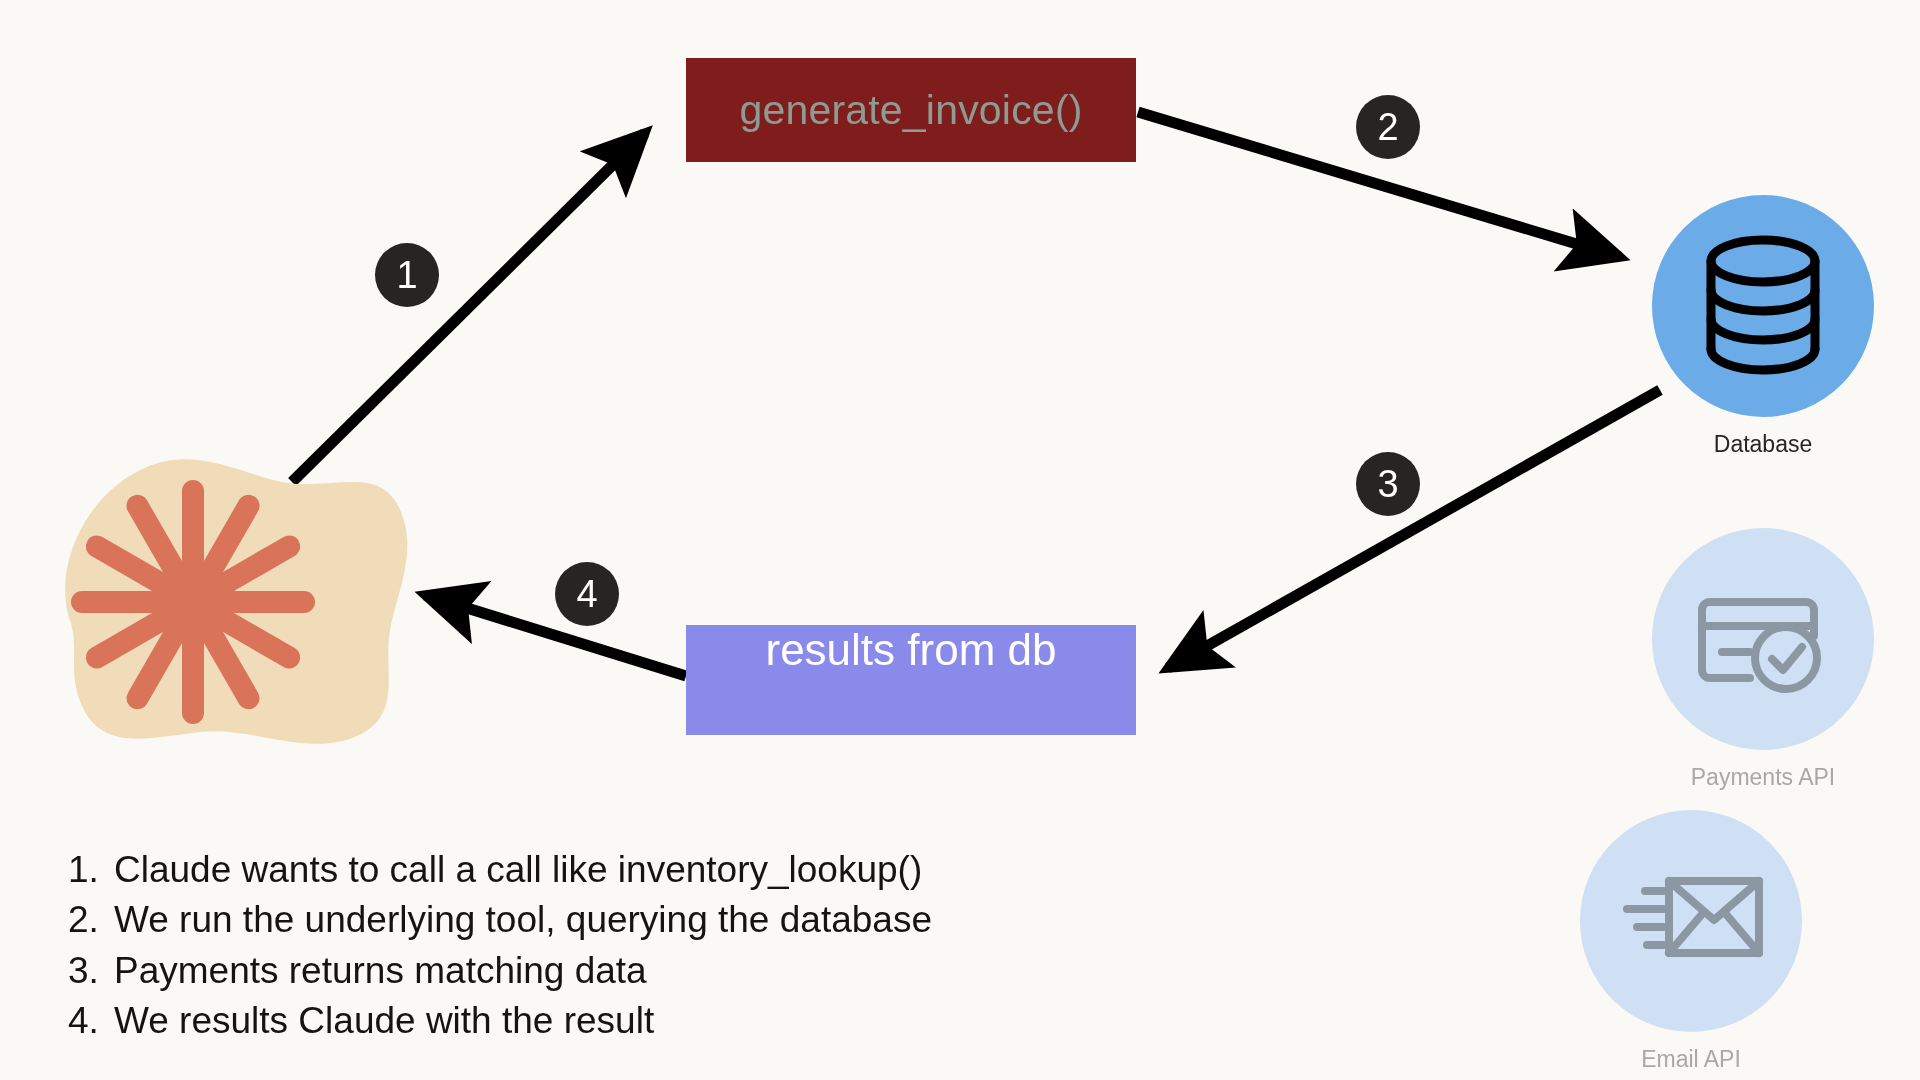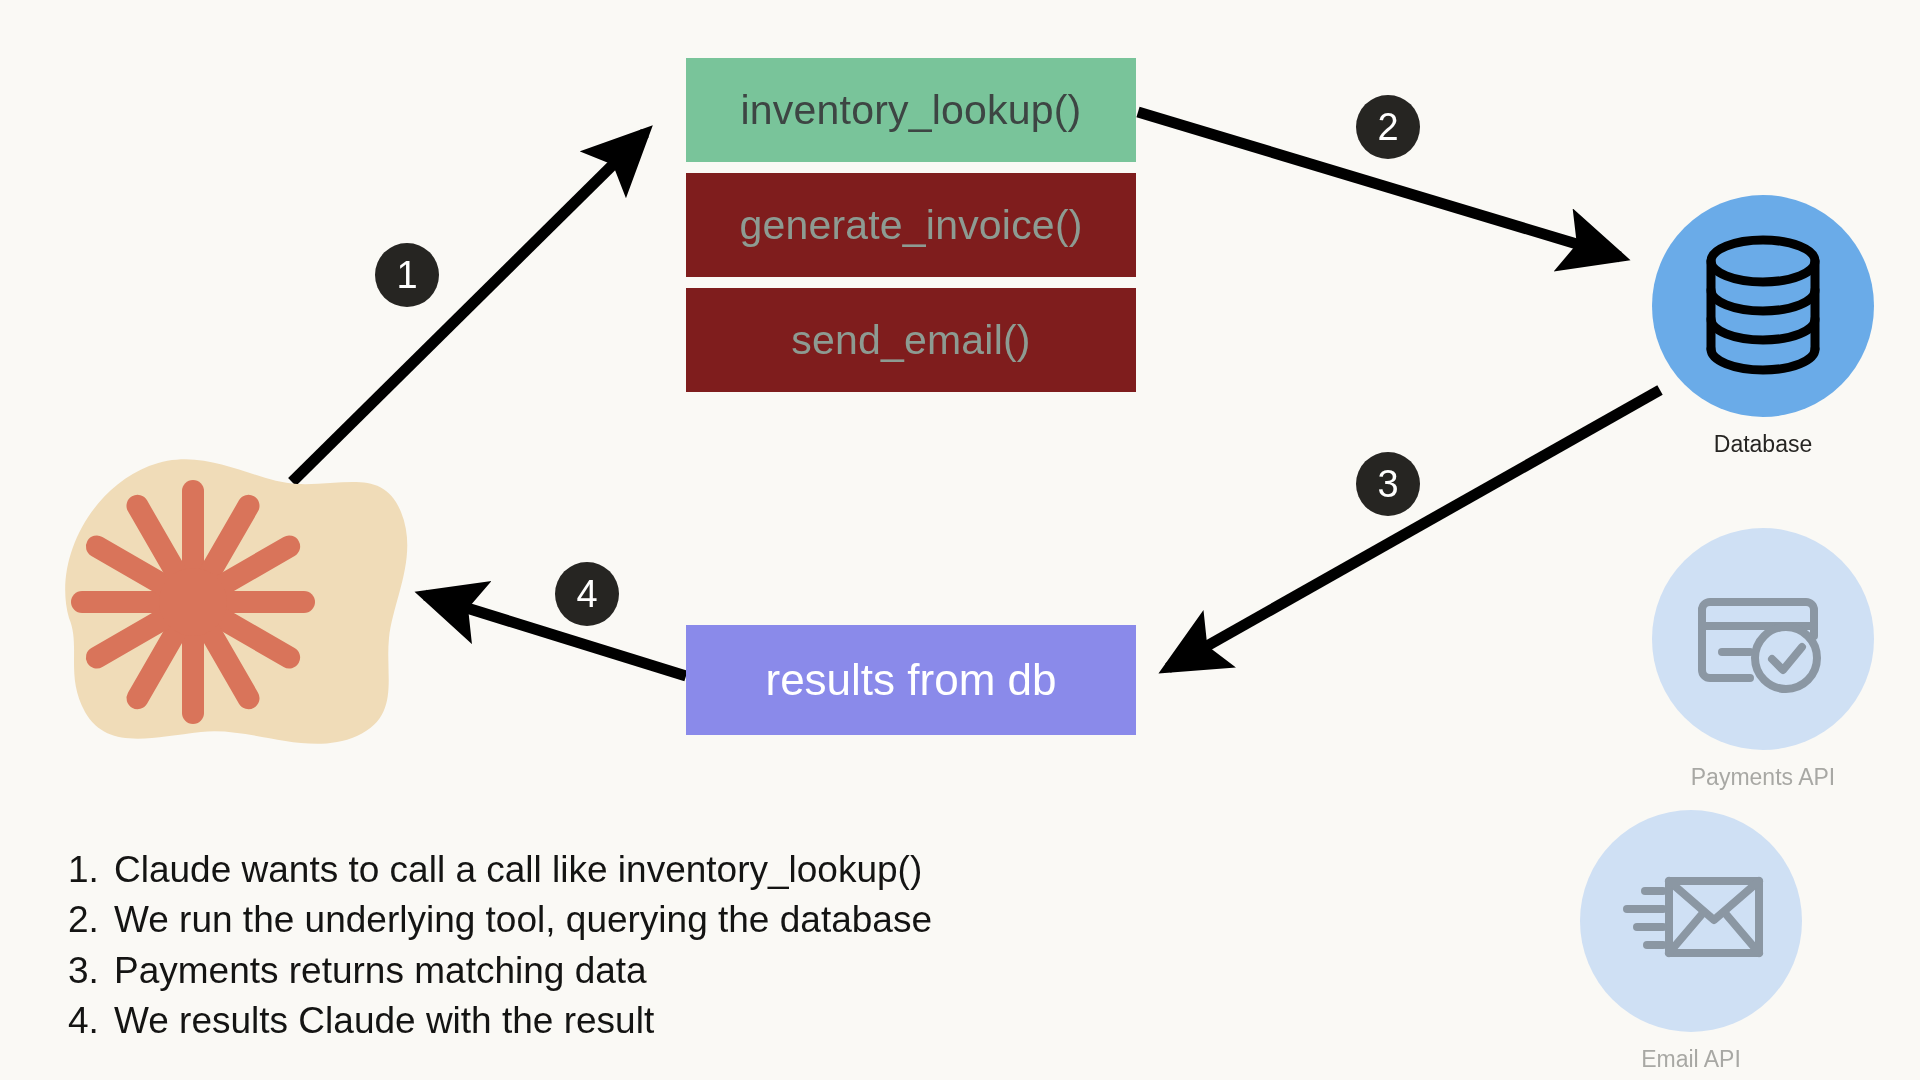--- a/index.html
+++ b/index.html
@@ -64,21 +64,21 @@
   
   .results-box {
     position: absolute;
     left: 686px;
     top: 625px;
     width: 450px;
     height: 110px;
     background: #8a8aea;
     color: #ffffff;
     display: flex;
-    align-items: center;
+    align-items: flex-start;
     justify-content: center;
     font-size: 44px;
     box-sizing: border-box;
   }
 
   
   .step-badge {
     position: absolute;
     width: 64px;
     height: 64px;
@@ -189,28 +189,22 @@
           <rect x="-11" y="-122" width="22" height="124" rx="11" transform="rotate(270)"></rect>
           <rect x="-11" y="-122" width="22" height="124" rx="11" transform="rotate(300)"></rect>
           <rect x="-11" y="-122" width="22" height="124" rx="11" transform="rotate(330)"></rect>
         </g>
         <circle cx="0" cy="0" r="34"></circle>
       </g>
     </svg>
   </div>
 
   <div class="tool-stack">
-    <div class="tool-box active">
-      <span>inventory_lookup()</span>
-    </div>
     <div class="tool-box dim">
       <span>generate_invoice()</span>
-    </div>
-    <div class="tool-box dim">
-      <span>send_email()</span>
     </div>
   </div>
 
   <div class="results-box">
     <span>results from db</span>
   </div>
 
   <div class="step-badge badge-1">
     <span>1</span>
   </div>

